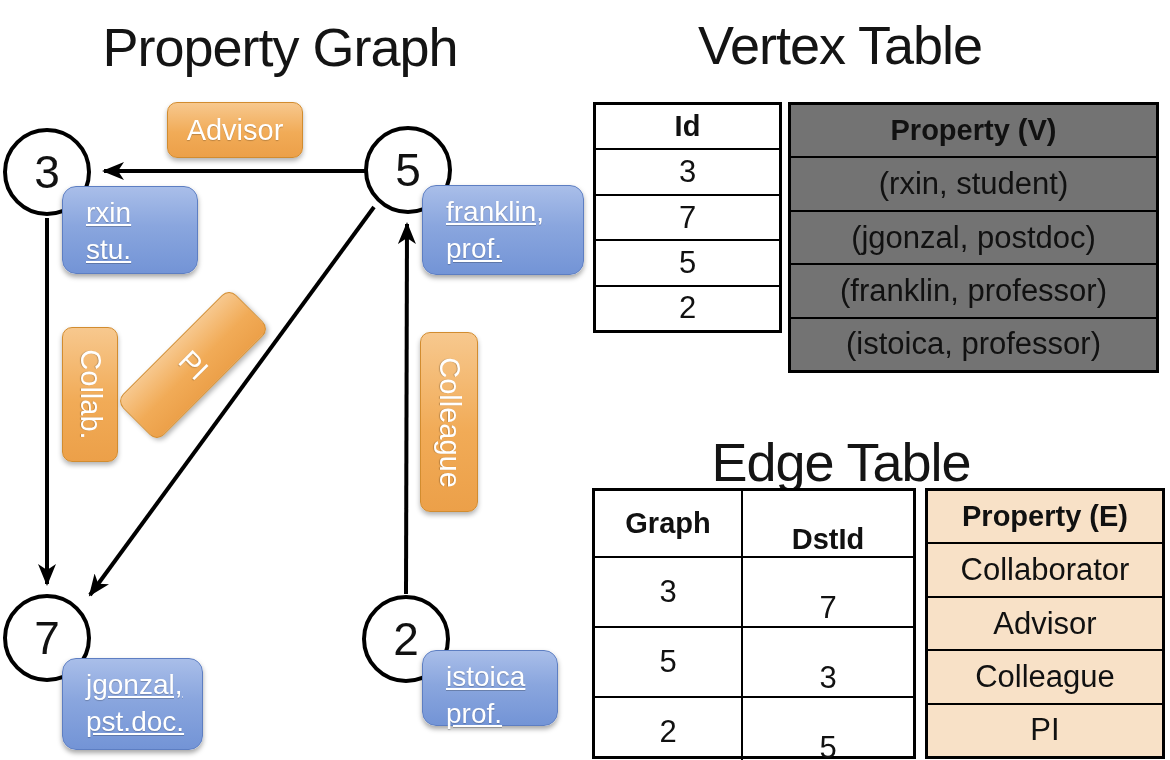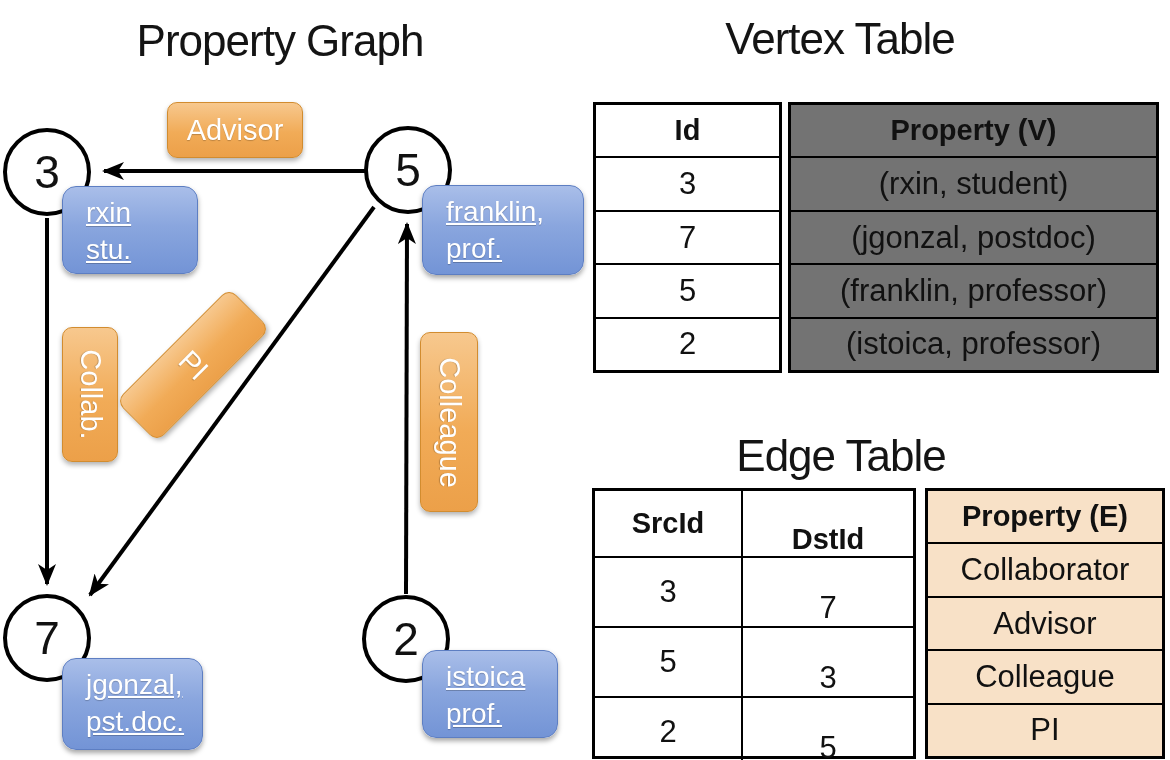--- a/index.html
+++ b/index.html
@@ -1,21 +1,21 @@
 <!DOCTYPE html>
 <html><head>
 <meta charset="utf-8">
 <style>
   html,body{margin:0;padding:0;background:#fff;}
   #stage{
     position:relative;width:1170px;height:760px;background:#fff;overflow:hidden;
     font-family:"Liberation Sans",sans-serif;color:#111;
   }
   .big-title{
-    position:absolute;text-align:center;font-size:44px;font-weight:300;
+    position:absolute;text-align:center;font-size:54px;font-weight:300;
     letter-spacing:-1px;color:#141414;white-space:nowrap;
   }
   
   .gnode{
     position:absolute;width:80px;height:80px;border:4px solid #000;border-radius:50%;
     background:#fff;display:flex;align-items:center;justify-content:center;
     font-size:46px;font-weight:300;z-index:2;
   }
   
   .vbox{
@@ -96,57 +96,57 @@
     <span>stu.</span>
   </div>
   <div class="vbox" style="left:422px;top:185px;width:162px;height:90px;">
     <span>franklin,</span>
     <span>prof.</span>
   </div>
   <div class="vbox" style="left:62px;top:650px;width:141px;height:92px;margin-top:8px;">
     <span>jgonzal,</span>
     <span>pst.doc.</span>
   </div>
-  <div class="vbox" style="left:422px;top:650px;width:136px;height:88px;">
+  <div class="vbox" style="left:422px;top:650px;width:136px;height:76px;">
     <span>istoica</span>
     <span>prof.</span>
   </div>
 
   <div class="ebox" style="left:167px;top:102px;width:136px;height:56px;">
     <span>Advisor</span>
   </div>
   <div class="ebox" style="left:62px;top:327px;width:56px;height:135px;">
     <span class="vtext">Collab.</span>
   </div>
   <div class="ebox" id="edge-label-pi" style="left:113px;top:336px;width:160px;height:58px;">
     <span class="vtext">PI</span>
   </div>
   <div class="ebox" style="left:420px;top:332px;width:58px;height:180px;">
     <span class="vtext">Colleague</span>
   </div>
 
-  <div class="tcol" style="left:593px;top:102px;width:189px;height:271px;background:#fff;">
+  <div class="tcol" style="left:593px;top:102px;width:189px;height:231px;background:#fff;">
     <div class="tcell th">Id</div>
     <div class="tcell">3</div>
     <div class="tcell">7</div>
     <div class="tcell">5</div>
     <div class="tcell">2</div>
   </div>
 
   <div class="tcol" id="vt-prop-col" style="left:788px;top:102px;width:371px;height:271px;">
     <div class="tcell th">Property (V)</div>
     <div class="tcell">(rxin, student)</div>
     <div class="tcell">(jgonzal, postdoc)</div>
     <div class="tcell">(franklin, professor)</div>
     <div class="tcell">(istoica, professor)</div>
   </div>
 
   <div class="tcol" style="left:592px;top:488px;width:324px;height:271px;background:#fff;">
     <div class="trow">
-      <div class="c1 th">SrcId</div>
+      <div class="c1 th">Graph</div>
       <div class="c2 th">DstId</div>
     </div>
     <div class="trow">
       <div class="c1">3</div>
       <div class="c2">7</div>
     </div>
     <div class="trow">
       <div class="c1">5</div>
       <div class="c2">3</div>
     </div>

